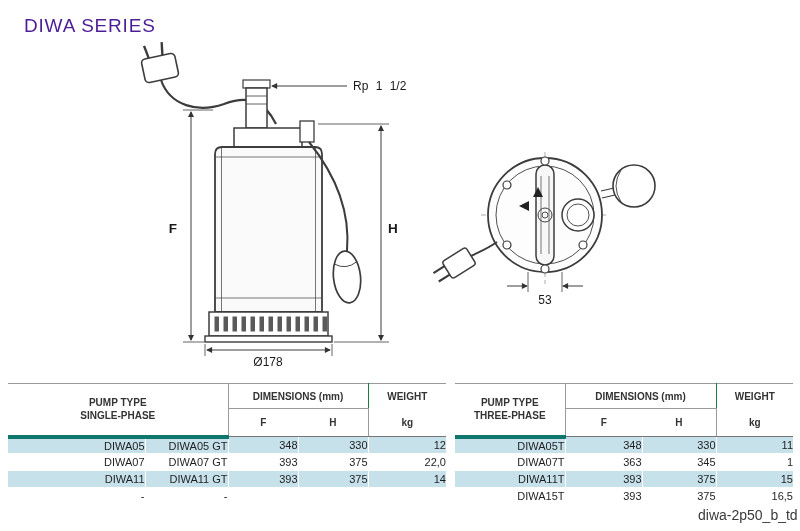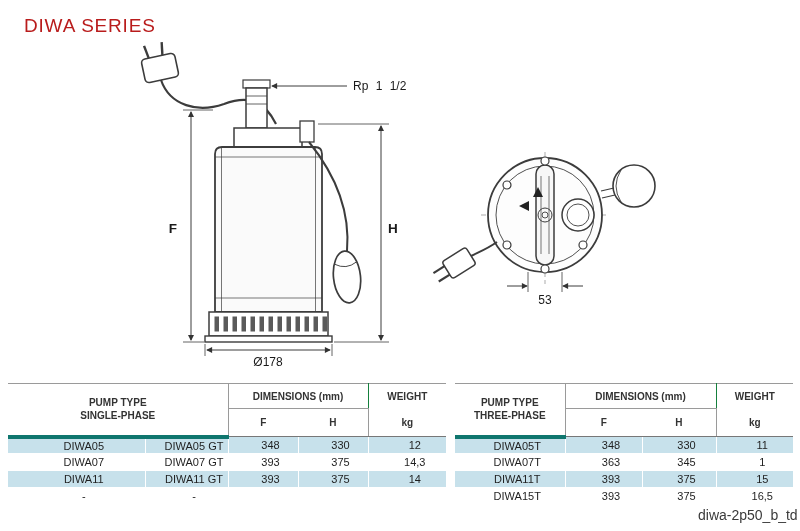--- a/index.html
+++ b/index.html
@@ -3,28 +3,28 @@
 <meta charset="utf-8">
 <style>
   * { margin:0; padding:0; box-sizing:border-box; }
   html,body { width:800px; height:531px; }
   body {
     position:relative; width:800px; height:531px; background:#ffffff;
     font-family:"Liberation Sans", sans-serif; overflow:hidden; color:#222;
   }
   .title {
     position:absolute; left:24px; top:15px; font-size:19px; letter-spacing:0.8px;
-    color:#b91c1c; font-weight:400;
+    color:#4c1d95; font-weight:400;
   }
   svg.drawing { position:absolute; left:0; top:0; }
 
   .tables { position:absolute; left:8px; top:383px; display:flex; gap:9px; }
   table.spec { border-collapse:collapse; table-layout:fixed; border-top:1px solid #9a9a9a; }
   table.spec th { font-size:10px; font-weight:bold; color:#333; text-align:center; white-space:nowrap; }
-  table.spec td { font-size:11px; color:#1f1f1f; text-align:center; white-space:nowrap; height:17px; vertical-align:middle;padding-left:15px; }
+  table.spec td { font-size:11px; color:#1f1f1f; text-align:right; white-space:nowrap; height:17px; vertical-align:middle;padding-left:15px; }
   .pt-cell { vertical-align:middle; border-bottom:4px solid #0f766e; }
   .pt-line { line-height:13px; }
   .g-dims { height:25px; border-left:1px solid #9a9a9a; border-right:1px solid #15803d; border-bottom:1px solid #9a9a9a; vertical-align:middle; }
   .g-weight { height:25px; vertical-align:middle; }
   .subhead th { height:28px; border-bottom:1px solid #777; vertical-align:middle; }
   .sub-f, .sub-kg { border-left:1px solid #9a9a9a; }
   tbody tr.blue td { background:#c7e1eb; }
   tbody td + td { border-left:1px solid #ffffff;margin-top:36px; }
   tbody tr + tr td { border-top:1px solid #ffffff; }
   td.name { text-align:left; padding-left:4px; }
@@ -201,21 +201,21 @@
         <td class="name">DIWA05 GT</td>
         <td>348</td>
         <td>330</td>
         <td>12</td>
       </tr>
       <tr>
         <td class="name">DIWA07</td>
         <td class="name">DIWA07 GT</td>
         <td>393</td>
         <td>375</td>
-        <td>14,3</td>
+        <td>22,0</td>
       </tr>
       <tr class="blue">
         <td class="name">DIWA11</td>
         <td class="name">DIWA11 GT</td>
         <td>393</td>
         <td>375</td>
         <td>14</td>
       </tr>
       <tr>
         <td>-</td>

